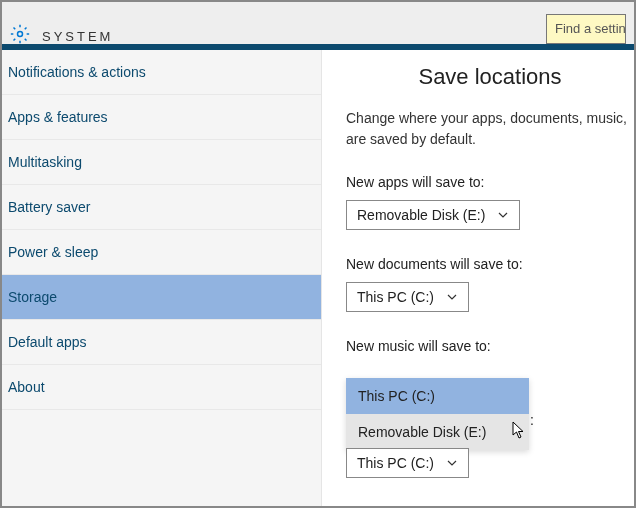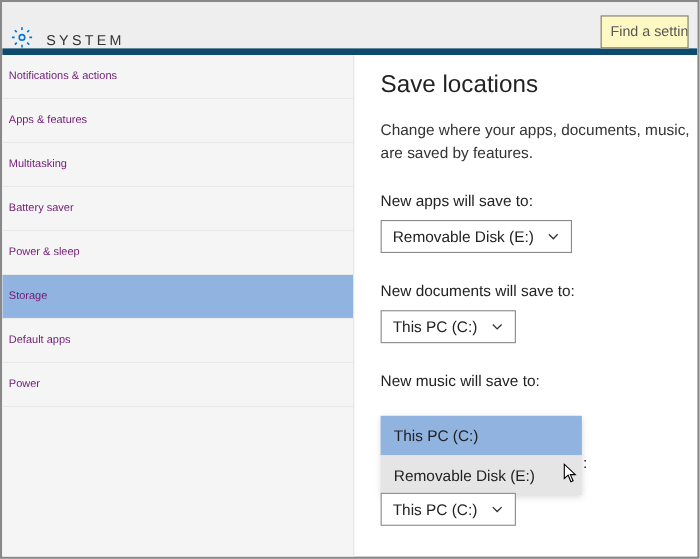--- a/index.html
+++ b/index.html
@@ -6,25 +6,25 @@
     body { width: 636px; height: 508px; overflow: hidden; background: #fff; position: relative; border: 2px solid #888; }
     
     .header { height: 48px; background: #eeeeee; display: flex; align-items: flex-end; padding: 0 8px; border-bottom: 6px solid #0c4a6e; }
     .gear-icon { width: 20px; height: 20px; margin-right: 12px; }
     .header-title { font-size: 13px; letter-spacing: 3px; color: #333; font-weight: 400; }
     .search-box { margin-left: auto; border: 1.5px solid #777; height: 30px; width: 80px; padding: 0 8px; font-size: 13px; color: #555; line-height: 28px; overflow: hidden; white-space: nowrap; background: #fef9c3; }
     
     .content { display: flex; height: 460px; }
     
     .sidebar { width: 320px; background: #f5f5f5; overflow: hidden; border-right: 1px solid #e5e5e5; }
-    .sidebar-item { padding: 14px 6px; font-size: 10px; color: #701a75; cursor: pointer; border-bottom: 1px solid #e8e8e8; }
+    .sidebar-item { padding: 14px 6px; font-size: 14px; color: #0c4a6e; cursor: pointer; border-bottom: 1px solid #e8e8e8; }
     .sidebar-item.selected { background: #91b3e0; }
     
     .main { flex: 1; padding: 14px 0 18px 24px; font-size: 14px; color: #222; overflow: hidden; position: relative; }
-    .page-title { font-size: 22px; font-weight: 400; margin-bottom: 18px; }
+    .page-title { font-size: 22px; font-weight: 400; margin-bottom: 18px; text-align: center; }
     .page-desc { font-size: 14px; color: #333; margin-bottom: 24px; line-height: 1.5; }
     
     .setting-group { margin-bottom: 26px; }
     .setting-label { font-size: 14px; color: #222; margin-bottom: 10px; }
     
     .dropdown { border: 1.5px solid #888; display: inline-flex; align-items: center; padding: 6px 10px; font-size: 14px; color: #222; background: #fff; cursor: pointer; min-width: 110px; }
     .dropdown-text { margin-right: 12px; }
     .chevron { width: 12px; height: 12px; }
     
     .open-popup { position: absolute; left: 24px; top: 328px; border: 0; box-shadow: 0 2px 6px rgba(0,0,0,0.15); width: 183px; }
@@ -51,26 +51,26 @@
 
 <div class="content">
   <div class="sidebar">
     <div class="sidebar-item"><span>Notifications &amp; actions</span></div>
     <div class="sidebar-item"><span>Apps &amp; features</span></div>
     <div class="sidebar-item"><span>Multitasking</span></div>
     <div class="sidebar-item"><span>Battery saver</span></div>
     <div class="sidebar-item"><span>Power &amp; sleep</span></div>
     <div class="sidebar-item selected"><span>Storage</span></div>
     <div class="sidebar-item"><span>Default apps</span></div>
-    <div class="sidebar-item"><span>Power</span></div>
+    <div class="sidebar-item"><span>About</span></div>
   </div>
 
   <div class="main">
     <div class="page-title">Save locations</div>
-    <div class="page-desc">Change where your apps, documents, music, are saved by features.</div>
+    <div class="page-desc">Change where your apps, documents, music, are saved by default.</div>
 
     <div class="setting-group">
       <div class="setting-label">New apps will save to:</div>
       <div class="dropdown">
         <span class="dropdown-text">Removable Disk (E:)</span>
         <svg class="chevron" viewBox="0 0 12 12" fill="none" stroke="#333" stroke-width="1.2">
             <path d="M2 4l4 4 4-4"></path>
           </svg>
       </div>
     </div>

